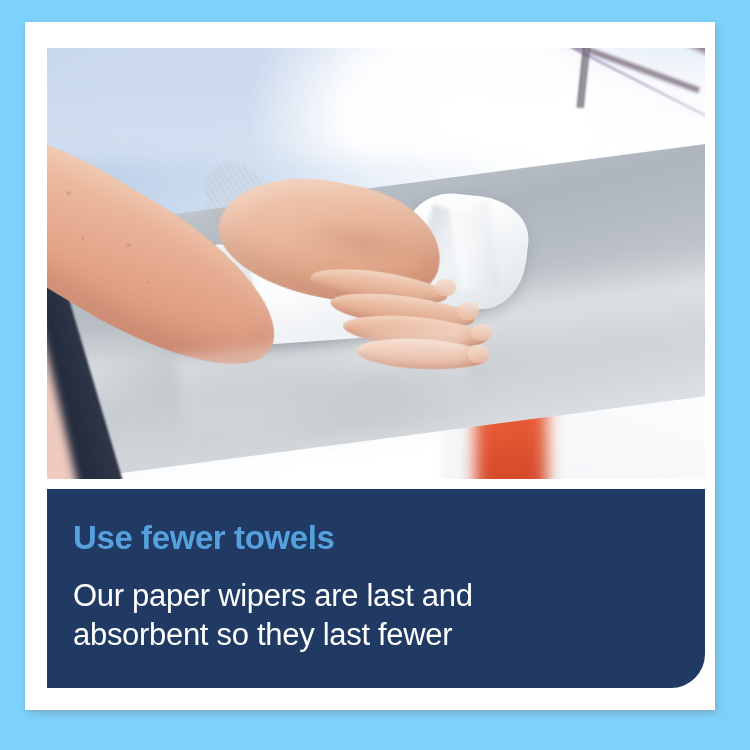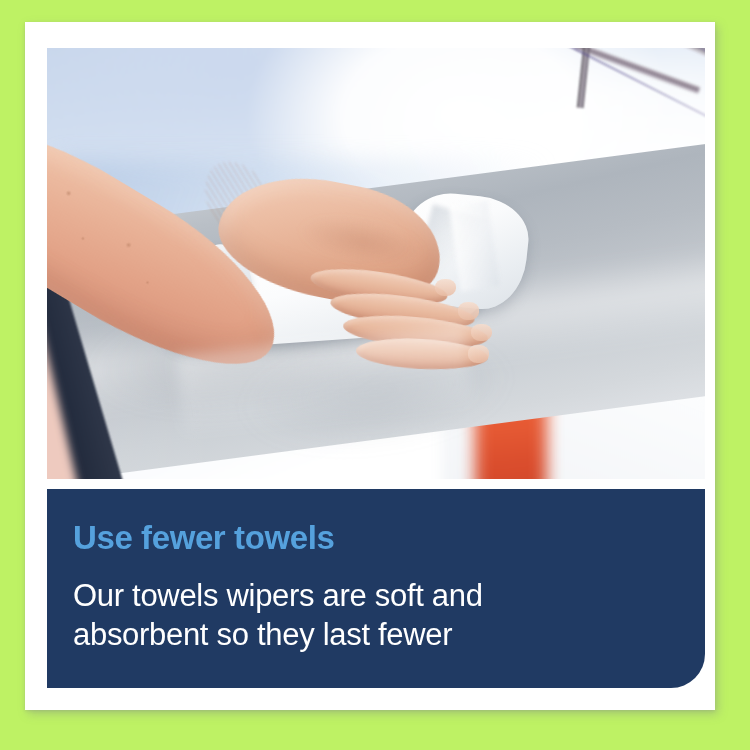--- a/index.html
+++ b/index.html
@@ -10,21 +10,21 @@
     height: 750px;
     background: #ffffff;
     font-family: "Liberation Sans", sans-serif;
     overflow: hidden;
   }
 
   .stage {
     position: relative;
     width: 750px;
     height: 750px;
-    background: #bef264;
+    background: #7dd3fc;
   }
 
   
   .card {
     position: absolute;
     left: 25px;
     top: 22px;
     width: 690px;
     height: 688px;
     background: #ffffff;
@@ -444,19 +444,19 @@
         <div class="nail n3"></div>
         <div class="nail n4"></div>
 
         <div class="counter-reflect"></div>
       </div>
     </div>
 
     <div class="caption">
       <div class="headline">Use fewer towels</div>
       <div class="subline">
-        <span>Our towels wipers are soft and</span>
+        <span>Our paper wipers are last and</span>
         <span>absorbent so they last fewer</span>
       </div>
     </div>
 
   </div>
 </div>
 
 </body></html>

